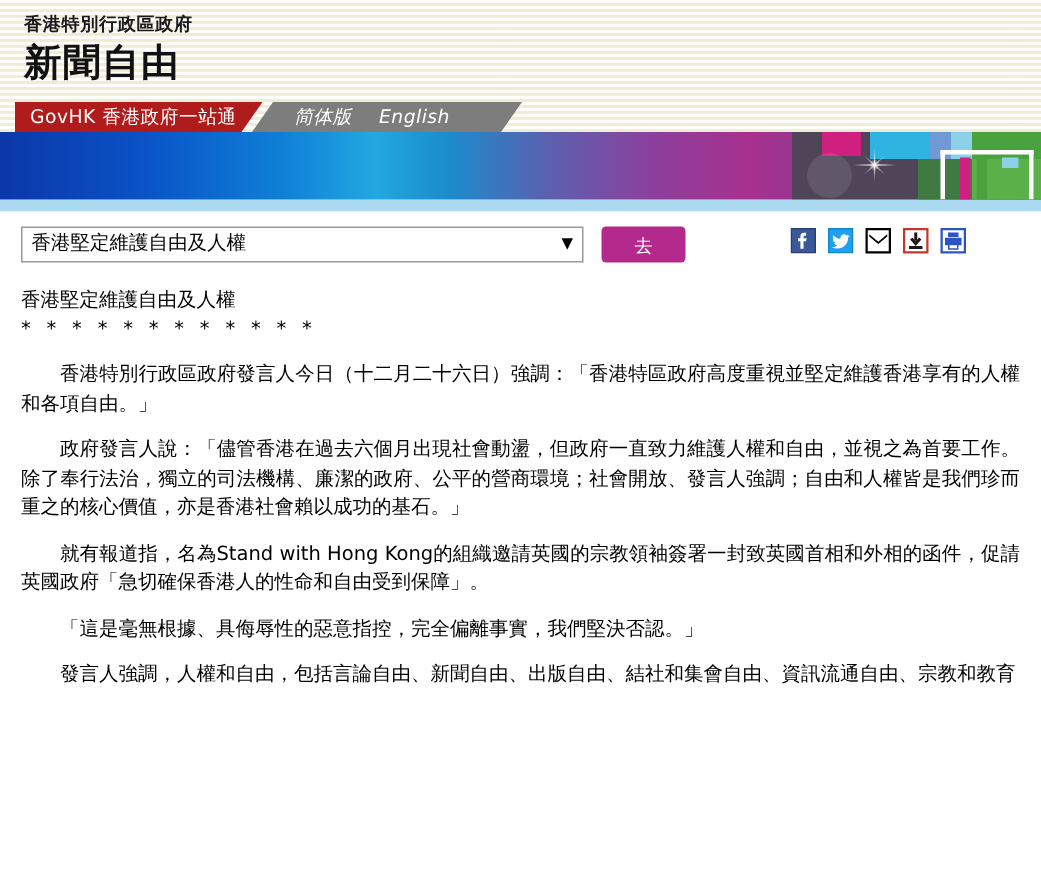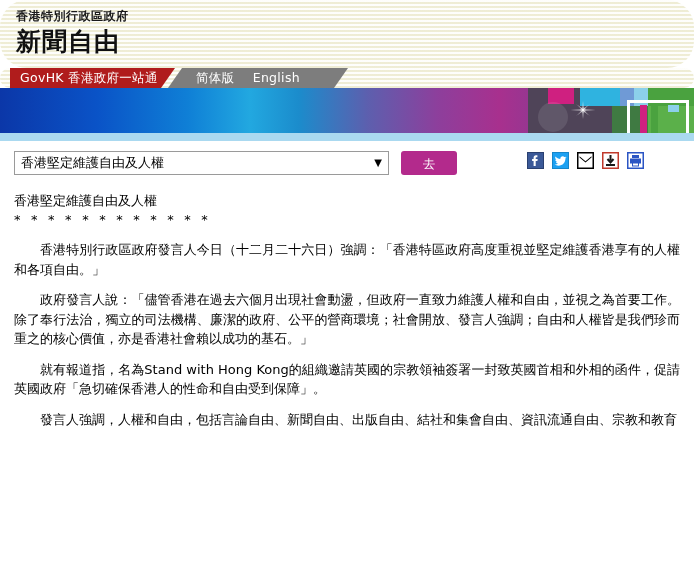--- a/index.html
+++ b/index.html
@@ -19,21 +19,20 @@
     position: relative;
     height: 68px;
     background-color: #f6f5e4;
     background-image: repeating-linear-gradient(
         to bottom,
         rgba(255,255,255,0.85) 0px,
         rgba(255,255,255,0.85) 2px,
         rgba(233,230,200,0.55) 2px,
         rgba(233,230,200,0.55) 4px);
     border-bottom: 0;
-    border-radius: 27px;
   }
   .header-inner {
     padding: 9px 0 0 16px;
   }
   .org-name {
     font-size: 12px;
     line-height: 15px;
     color: #1a1a1a;
     letter-spacing: 0.5px;
     font-weight: 600;
@@ -52,21 +51,20 @@
     position: relative;
     height: 20px;
     background-color: #f6f5e4;
     background-image: repeating-linear-gradient(
         to bottom,
         rgba(255,255,255,0.85) 0px,
         rgba(255,255,255,0.85) 2px,
         rgba(233,230,200,0.55) 2px,
         rgba(233,230,200,0.55) 4px);
     overflow: hidden;
-    border-radius: 10px;
   }
   .tab {
     position: absolute;
     top: 0;
     height: 20px;
     line-height: 20px;
     color: #ffffff;
     font-size: 12.5px;
     white-space: nowrap;
     letter-spacing: 0.3px;
@@ -78,21 +76,21 @@
     padding-left: 10px;
     clip-path: polygon(0 0, 100% 0, calc(100% - 14px) 100%, 0 100%);
   }
   .tab-lang {
     left: 168px;
     width: 180px;
     background: #7d7d7d;
     padding-left: 28px;
     clip-path: polygon(14px 0, 100% 0, calc(100% - 14px) 100%, 0 100%);
   }
-  .tab-lang .lang-item { margin-right: 14px; }
+  .tab-lang .lang-item { margin-right: 14px; font-style: italic; }
 
   
   .banner {
     position: relative;
     height: 45px;
     overflow: hidden;
     background: linear-gradient(90deg,
         #0b37a8 0%,
         #0a53c7 14%,
         #0f7fd6 27%,
@@ -318,14 +316,15 @@
   </div>
 </div>
 
 <div class="article">
   <div class="article-title">香港堅定維護自由及人權</div>
   <div class="asterisks">* * * * * * * * * * * *</div>
 
   <p class="para">香港特別行政區政府發言人今日（十二月二十六日）強調：「香港特區政府高度重視並堅定維護香港享有的人權和各項自由。」</p>
   <p class="para">政府發言人說：「儘管香港在過去六個月出現社會動盪，但政府一直致力維護人權和自由，並視之為首要工作。除了奉行法治，獨立的司法機構、廉潔的政府、公平的營商環境；社會開放、發言人強調；自由和人權皆是我們珍而重之的核心價值，亦是香港社會賴以成功的基石。」</p>
   <p class="para">就有報道指，名為Stand with Hong Kong的組織邀請英國的宗教領袖簽署一封致英國首相和外相的函件，促請英國政府「急切確保香港人的性命和自由受到保障」。</p>
+  <p class="para">「這是毫無根據、具侮辱性的惡意指控，完全偏離事實，我們堅決否認。」</p>
   <p class="para">發言人強調，人權和自由，包括言論自由、新聞自由、出版自由、結社和集會自由、資訊流通自由、宗教和教育</p>
 </div>
 
 </body></html>

